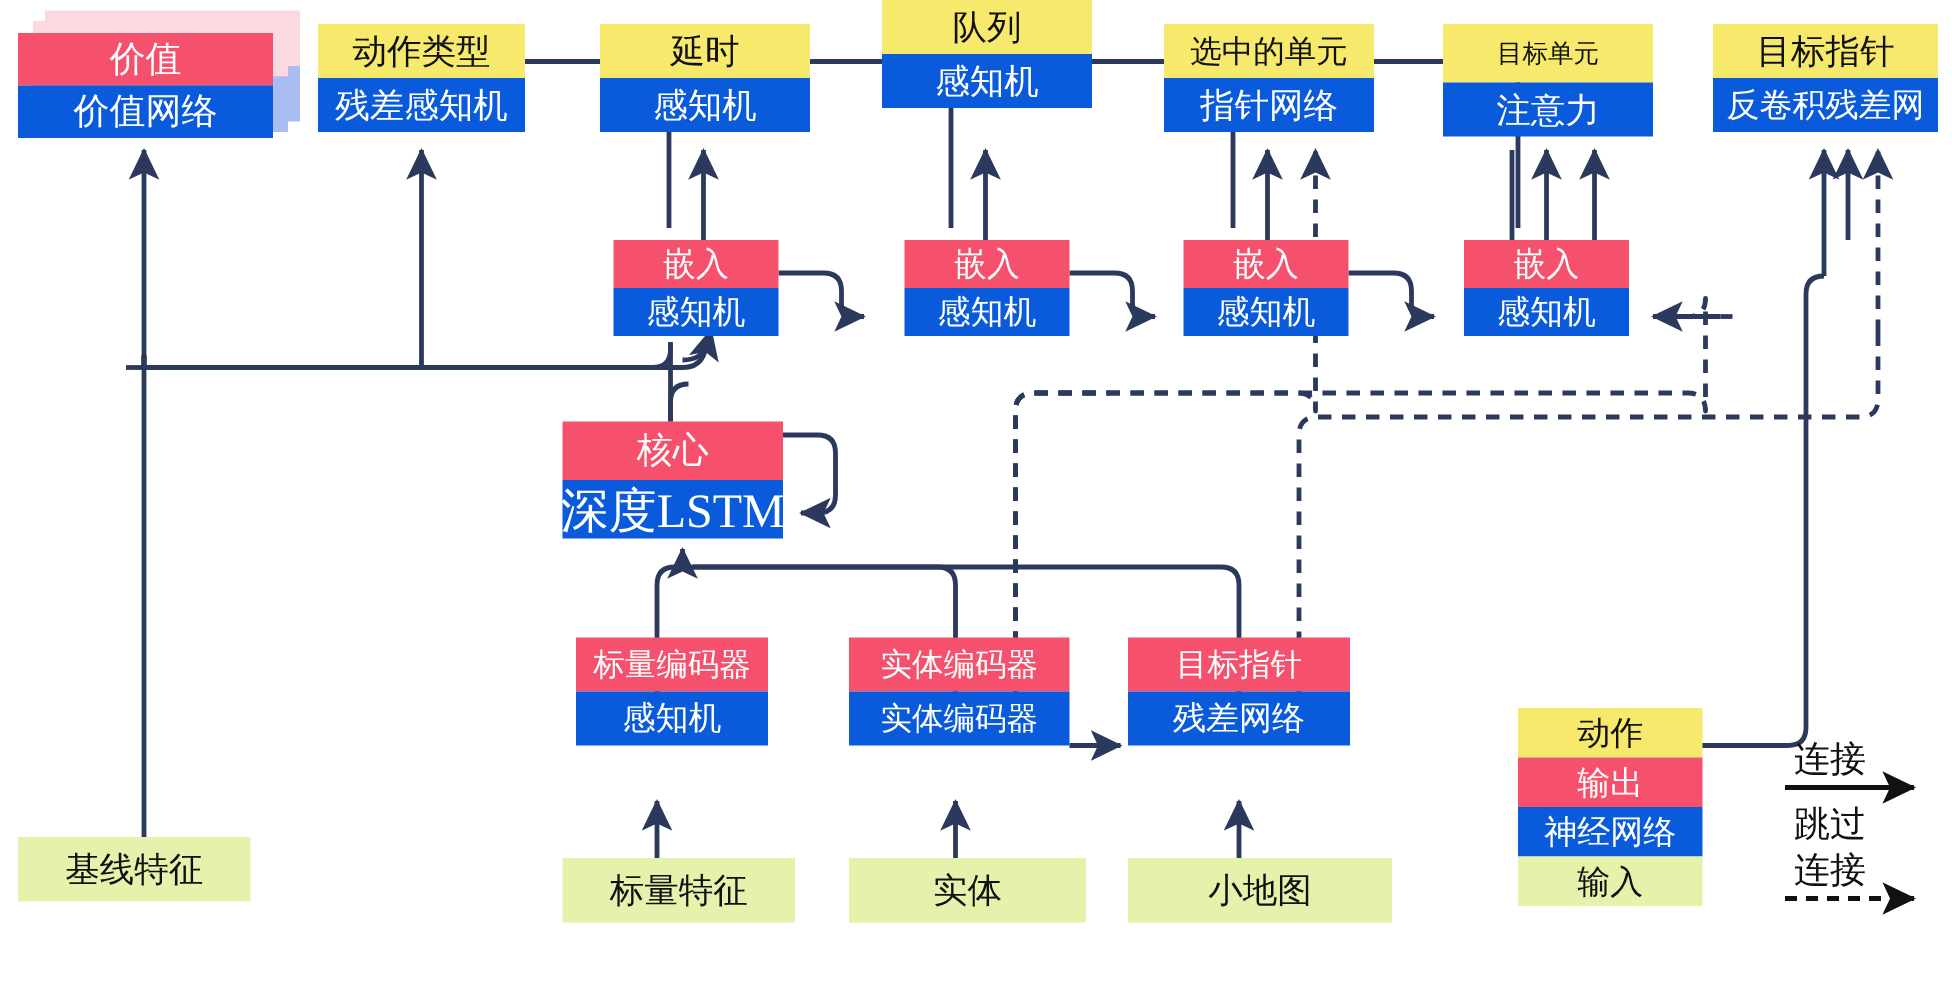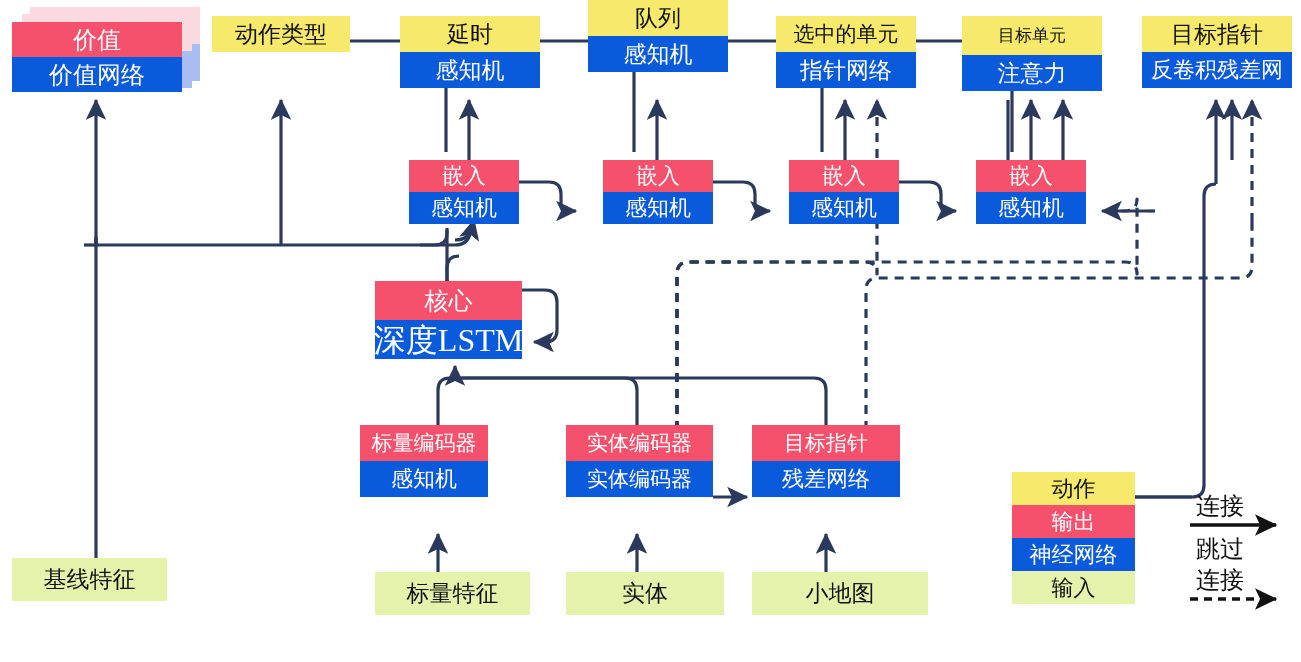--- a/index.html
+++ b/index.html
@@ -151,20 +151,21 @@
     <div class="cell c-net-g" style="height:37px;"></div>
   </div>
 
   <div class="node real" style="left:12px;top:22px;width:170px;height:70px;">
     <div class="cell c-output" style="height:35px;font-size:24px;">价值</div>
     <div class="cell c-net" style="height:35px;font-size:24px;">价值网络</div>
   </div>
 
   <div class="node real" style="left:212px;top:16px;width:138px;height:72px;">
     <div class="cell c-action" style="height:36px;font-size:23px;">动作类型</div>
+    <div class="cell c-net" style="height:36px;font-size:23px;">残差感知机</div>
   </div>
 
   <div class="node real" style="left:400px;top:16px;width:140px;height:72px;">
     <div class="cell c-action" style="height:36px;font-size:23px;">延时</div>
     <div class="cell c-net" style="height:36px;font-size:23px;">感知机</div>
   </div>
 
   <div class="node real" style="left:588px;top:0;width:140px;height:80px;">
     <div class="cell c-action" style="height:36px;font-size:23px;">队列</div>
     <div class="cell c-net" style="height:36px;font-size:23px;">感知机</div>
@@ -200,21 +201,21 @@
   <div class="node real" style="left:976px;top:160px;width:110px;height:64px;">
     <div class="cell c-output" style="height:32px;font-size:22px;">嵌入</div>
     <div class="cell c-net" style="height:32px;font-size:22px;">感知机</div>
   </div>
 
   <div class="node real" style="left:375px;top:281px;width:147px;height:78px;">
     <div class="cell c-output" style="height:39px;font-size:24px;">核心</div>
     <div class="cell c-net" style="height:39px;font-size:32px;">深度LSTM</div>
   </div>
 
-  <div class="node real" style="left:360px;top:425px;width:128px;height:72px;">
+  <div class="node real" style="left:384px;top:425px;width:128px;height:72px;">
     <div class="cell c-output" style="height:36px;font-size:21px;">标量编码器</div>
     <div class="cell c-net" style="height:36px;font-size:22px;">感知机</div>
   </div>
   <div class="node real" style="left:566px;top:425px;width:147px;height:72px;">
     <div class="cell c-output" style="height:36px;font-size:21px;">实体编码器</div>
     <div class="cell c-net" style="height:36px;font-size:21px;">实体编码器</div>
   </div>
   <div class="node real" style="left:752px;top:425px;width:148px;height:72px;">
     <div class="cell c-output" style="height:36px;font-size:21px;">目标指针</div>
     <div class="cell c-net" style="height:36px;font-size:22px;">残差网络</div>

